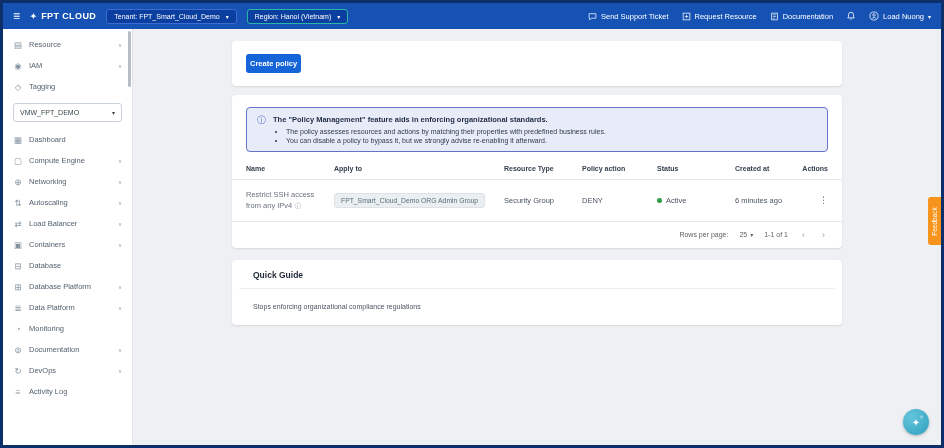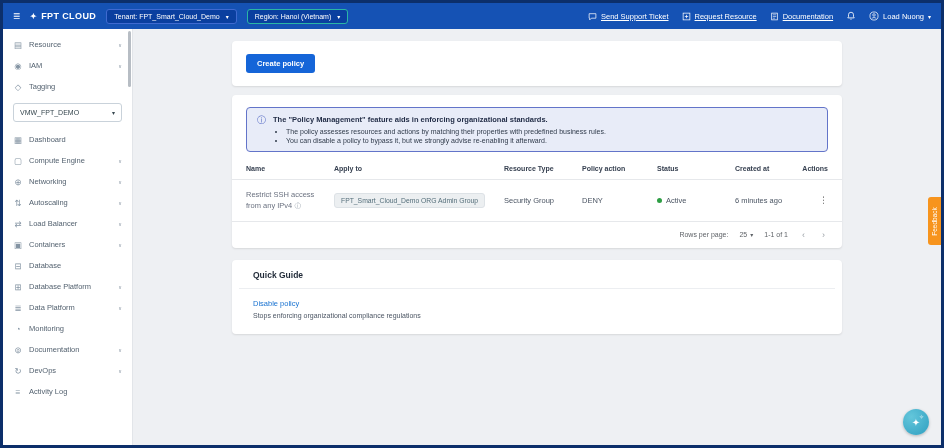--- a/index.html
+++ b/index.html
@@ -10,21 +10,21 @@
   
   .topbar { flex:0 0 26px; background:#1552b4; display:flex; align-items:center; padding:0 10px; gap:10px; color:#fff; }
   .menu-btn { font-size:12px; line-height:1; cursor:pointer; }
   .logo { display:flex; align-items:center; gap:4px; font-weight:bold; font-size:9px; letter-spacing:0.4px; }
   .logo-mark { font-size:8px; }
   .top-select { background:#0a3f9f; border:1px solid #3f6ad0; border-radius:3px; padding:3px 7px;
                 font-size:7px; display:flex; align-items:center; gap:6px; cursor:pointer; white-space:nowrap; }
   .top-select.region { border-color:#2ab6a5; }
   .caret { font-size:6px; }
   .top-right { margin-left:auto; display:flex; align-items:center; gap:13px; }
-  .top-link { display:flex; align-items:flex-end; gap:4px; font-size:7.5px; cursor:pointer; white-space:nowrap;text-decoration:underline; }
+  .top-link { display:flex; align-items:flex-end; gap:4px; font-size:7.5px; cursor:pointer; white-space:nowrap; }
   .top-ico svg { display:block; }
   .user { display:flex; align-items:center; gap:4px; font-size:7.5px; cursor:pointer; }
 
   
   .page-body { flex:1; display:flex; min-height:0; }
   .sidebar { width:130px; background:#fff; border-right:1px solid #e2e5e9; position:relative; padding-top:5px; overflow:hidden; }
   .side-item { height:21px; display:flex; align-items:center; gap:6px; padding:0 10px; font-size:7.5px; color:#546270; cursor:pointer; }
   .side-icon { width:10px; font-size:8.5px; color:#8494a3; text-align:center; flex:0 0 10px; }
   .side-chevron { margin-left:auto; font-size:5px; color:#8a97a4; }
   .project-select { margin:6px 10px 7px; border:1px solid #c9d2da; border-radius:3px; padding:5px 6px; font-size:7px;
@@ -32,21 +32,21 @@
   .scroll-thumb { position:absolute; top:2px; right:1px; width:3px; height:56px; background:#b7bdc4; border-radius:2px; }
 
   .main { flex:1; overflow:hidden; padding-top:12px; }
   .content { width:610px; margin:0 auto; }
   .card { background:#fff; border-radius:4px; box-shadow:0 1px 2px rgba(0,0,0,0.10); }
 
   
   .header-card { display:flex; justify-content:space-between; align-items:flex-start; padding:11px 14px 13px; }
   .page-title { font-size:12px; font-weight:bold; color:#1f2937; }
   .page-subtitle { font-size:7.5px; color:#6b7280; margin-top:5px; }
-  .create-btn { background:#1565d8; color:#fff; font-size:7.5px; font-weight:bold; padding:5px 11px;
+  .create-btn { background:#1565d8; color:#fff; font-size:7.5px; font-weight:bold; padding:5px 4px;
                 border:none; border-radius:3px; cursor:pointer; margin-top:2px; }
 
   
   .panel-card { margin-top:9px; padding-top:12px; }
   .alert { margin:0 14px; background:#e8ecf8; border:1px solid #6374c9; border-radius:4px; padding:7px 10px; display:flex; gap:7px; }
   .alert-icon { color:#5b6fc7; font-size:9px; line-height:1.3; }
   .alert-title { font-size:7.5px; font-weight:bold; color:#1f2a44; }
   .alert ul { margin:4px 0 0 13px; }
   .alert li { font-size:7px; color:#2f3a4a; margin-top:2px; }
 
@@ -293,21 +293,20 @@
               <span class="pg-arrow">‹</span>
               <span class="pg-arrow">›</span>
             </div>
           </div>
         </div>
 
         <div class="card quick-card">
           <div class="quick-title">Quick Guide</div>
           <div class="quick-grid">
             <div>
-              <div class="quick-link">Disable policy</div>
               <div class="quick-desc">Stops enforcing organizational compliance regulations</div>
             </div>
           </div>
         </div>
 
       </div>
     </div>
   </div>
 
   <div class="feedback-tab">

